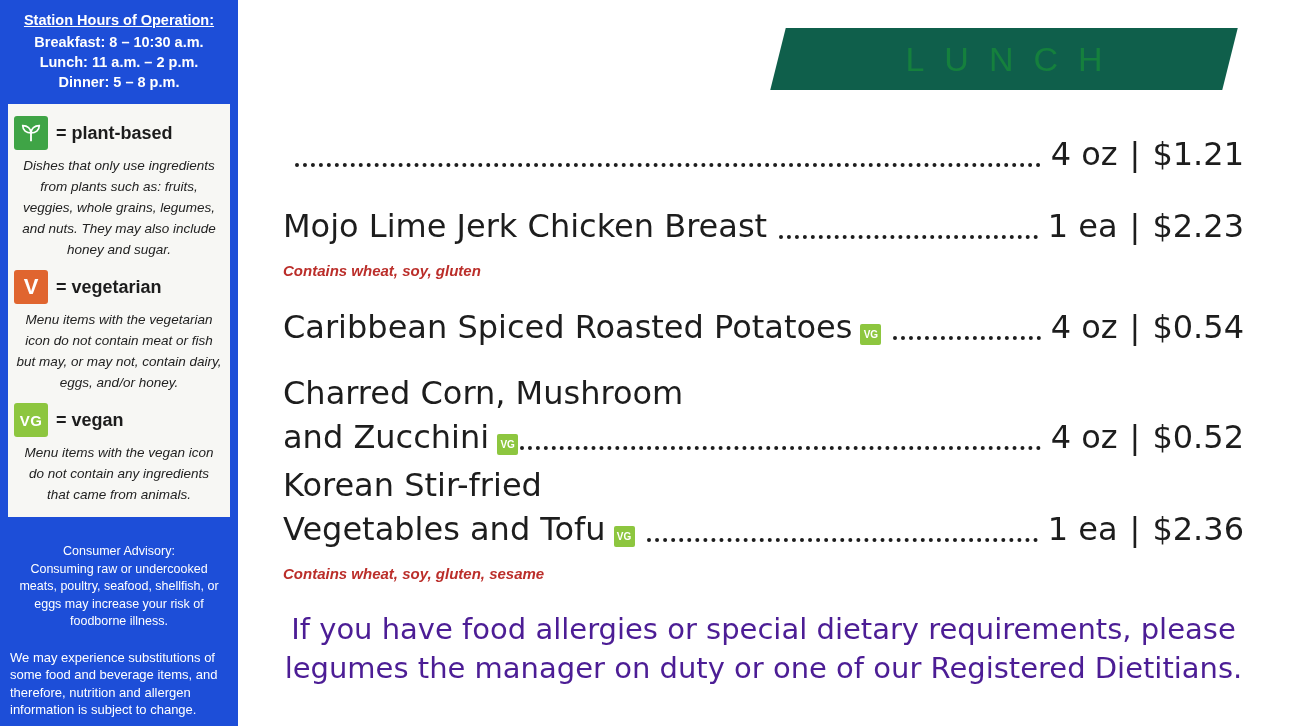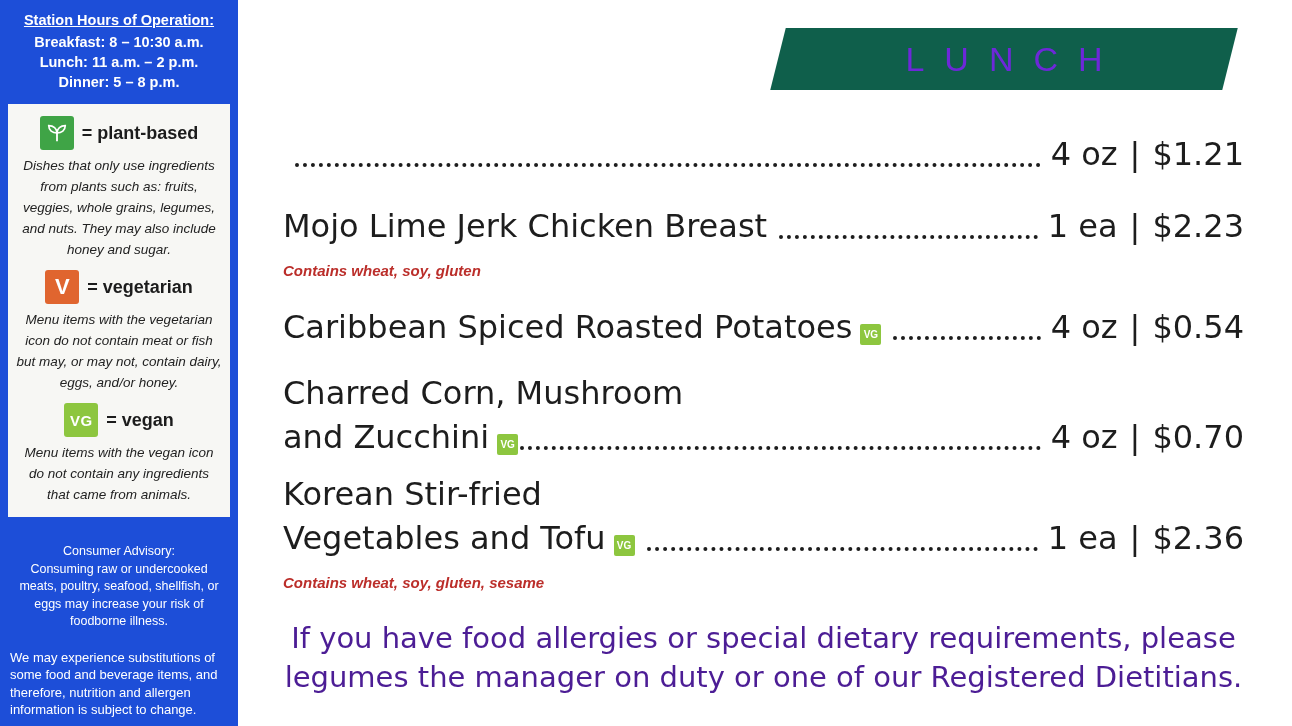--- a/index.html
+++ b/index.html
@@ -8,21 +8,21 @@
   .stage { position:relative; width:1292px; height:726px; display:flex; }
 
   
   .sidebar { width:238px; height:726px; background:#1d4ed8; color:#ffffff;
              flex-shrink:0; display:flex; flex-direction:column; }
   .hours { padding:10px 6px 6px 6px; text-align:center; font-weight:bold;
            font-size:14.5px; line-height:20px; }
   .hours .hours-title { text-decoration:underline; margin-bottom:2px; }
   .legend-panel { background:#f7f7f4; color:#1c1c1c; margin:6px 8px 0 8px;
                   padding:8px 6px 10px 6px; text-align:center; }
-  .legend-head { display:flex; align-items:center; justify-content:center; gap:8px;
+  .legend-head { display:flex; align-items:center; gap:8px;
                  margin-top:4px; }
   .badge { display:inline-flex; align-items:center; justify-content:center;
            width:34px; height:34px; border-radius:3px; color:#ffffff;
            font-weight:bold; flex-shrink:0; }
   .badge-plant { background:#3fa446; }
   .badge-veg   { background:#e0652f; font-size:22px; }
   .badge-vegan { background:#8dc63f; font-size:15px; letter-spacing:0.5px; }
   .legend-label { font-size:18px; font-weight:bold; }
   .legend-desc { font-style:italic; font-size:13.5px; line-height:21px;
                  margin:5px 2px 10px 2px; color:#222222; }
@@ -34,37 +34,37 @@
   .side-footer { margin-top:auto; display:flex; align-items:center;
                  justify-content:space-between; padding:8px 12px 10px 14px; }
 
   
   .main { flex:1; position:relative; padding:0 48px 0 45px; }
   .banner { position:relative; margin:28px 14px 0 auto; width:452px; height:62px; }
   .banner-bg { position:absolute; inset:0; background:#0f5f4b;
                transform:skewX(-14deg); }
   .banner-label { position:relative; z-index:1; width:100%; height:100%;
                   display:flex; align-items:center; justify-content:center;
-                  color:#6d28d9; font-size:34px; letter-spacing:20px;
+                  color:#15803d; font-size:34px; letter-spacing:20px;
                   padding-left:20px; font-weight:500; }
 
   .menu { color:#1d1d1d; }
   .menu-row { display:flex; align-items:flex-end; font-size:32px;
               font-family:"DejaVu Sans","Liberation Sans",sans-serif;
               font-weight:500; line-height:44px; white-space:nowrap; }
   .leader { flex:1; border-bottom:4px dotted #1d1d1d; margin:0 10px 9px 12px;
             min-width:16px; }
   .vg-inline { display:inline-flex; align-items:center; justify-content:center;
                width:21px; height:21px; background:#8dc63f; color:#ffffff;
                border-radius:2px; font-size:10px; font-weight:bold;
                font-family:"Liberation Sans",sans-serif; margin:0 0 4px 8px; }
   .contains { color:#bb2e2a; font-style:italic; font-size:15px; font-weight:bold;
               margin-top:14px; }
   .mt1 { margin-top:42px; } .mt2 { margin-top:28px; } .mt3 { margin-top:26px; }
-  .mt4 { margin-top:22px; } .mt5 { margin-top:13px; }
+  .mt4 { margin-top:22px; } .mt5 { margin-top:4px; }
   .notice { margin-top:28px; text-align:center; color:#4c1d95; font-size:29px;
             line-height:39px; font-family:"DejaVu Sans","Liberation Sans",sans-serif; }
 
   .sprout { display:block; }
 </style>
 </head>
 <body>
 
 <div class="stage">
 
@@ -150,21 +150,21 @@
 
       <div class="menu-row mt4">
         <span>Charred Corn, Mushroom</span>
       </div>
       <div class="menu-row">
         <span>and Zucchini</span>
         <span class="vg-inline">VG</span>
         <span class="leader" style="margin-left:2px;"></span>
         <span>4 oz</span>
         <span style="margin:0 12px;">|</span>
-        <span>$0.70</span>
+        <span>$0.52</span>
       </div>
 
       <div class="menu-row mt5">
         <span>Korean Stir-fried</span>
       </div>
       <div class="menu-row">
         <span>Vegetables and Tofu</span>
         <span class="vg-inline">VG</span>
         <span class="leader"></span>
         <span>1 ea</span>

